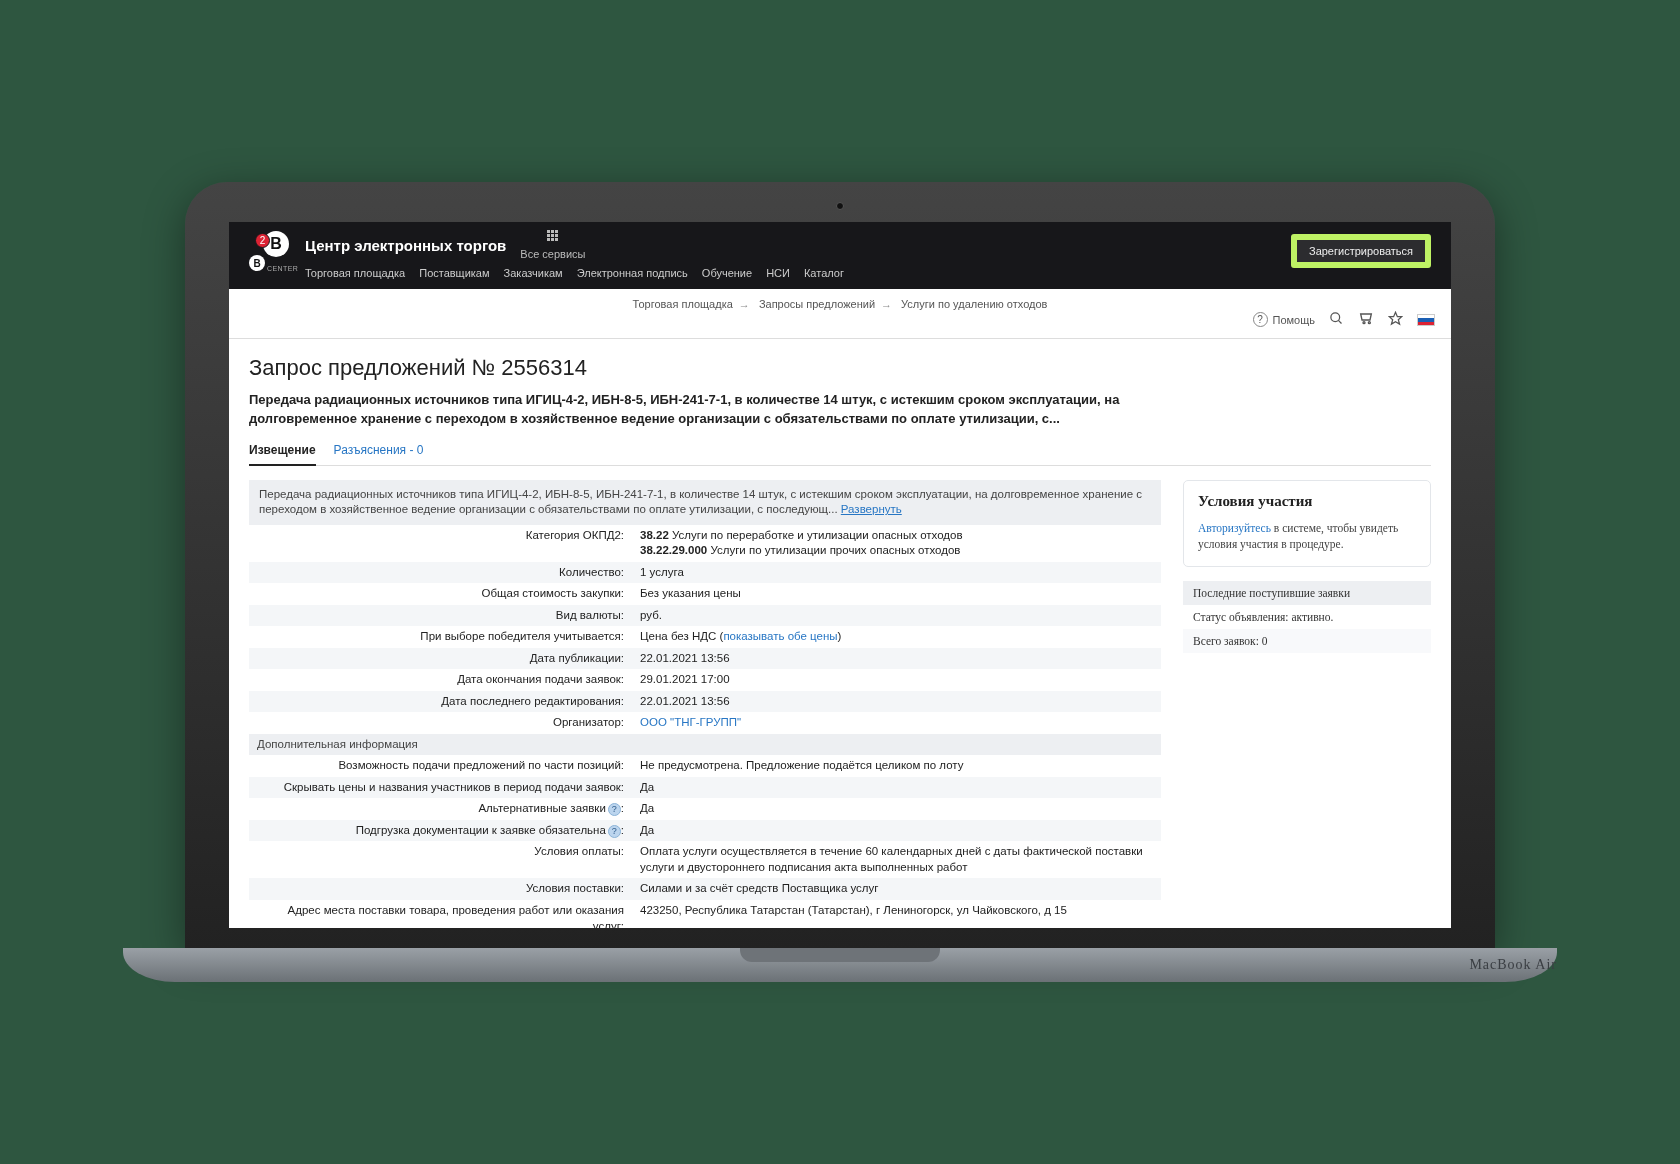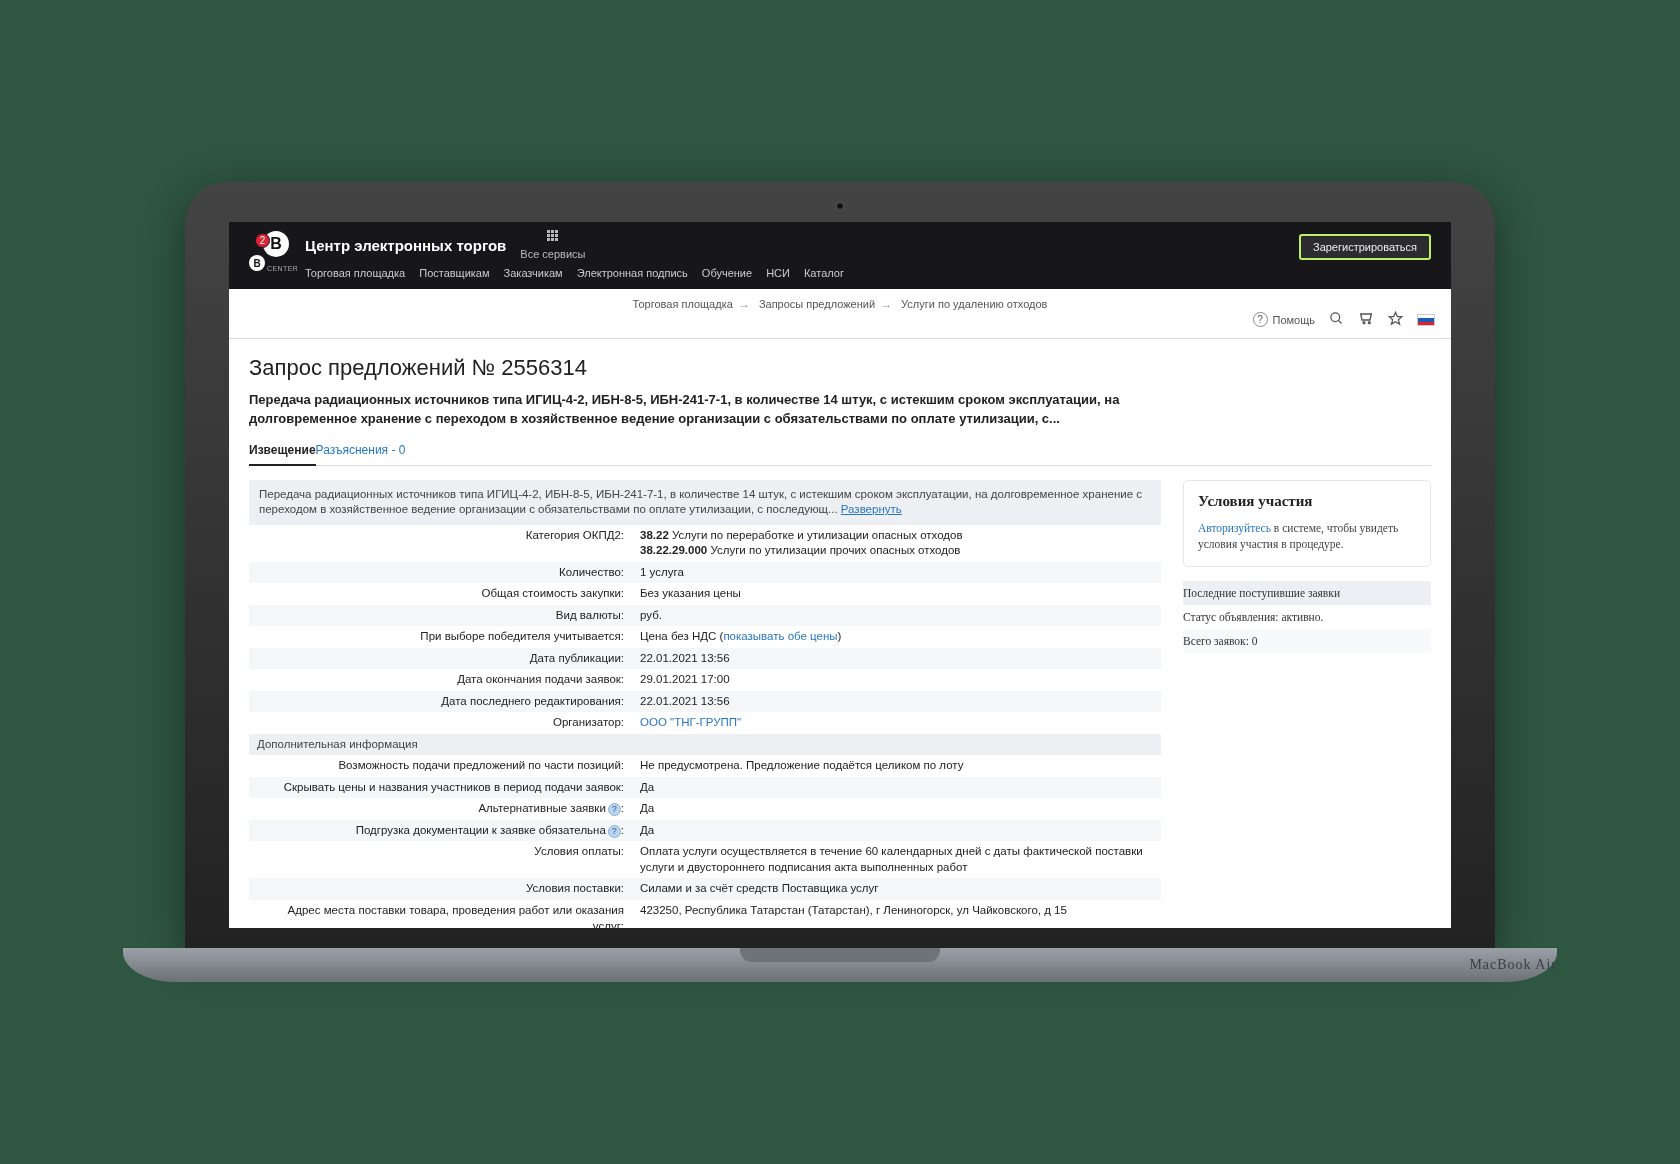--- a/index.html
+++ b/index.html
@@ -96,21 +96,21 @@
   .logo-text { position:absolute; bottom:-1px; left:18px; font-size:7px; color:#aaa; letter-spacing:0.4px; }
   .top-main { flex:1; }
   .site-title-row { display:flex; align-items:center; gap:14px; }
   .site-title { font-size:15px; font-weight:600; color:#fff; }
   .all-services { display:flex; align-items:center; gap:6px; font-size:11px; color:#bbb; cursor:pointer;flex-direction:column; }
   .grid-icon { width:12px; height:12px; display:grid; grid-template-columns:repeat(3,3px); grid-template-rows:repeat(3,3px); gap:1px; }
   .grid-icon span { background:#bbb; }
   .top-nav { display:flex; gap:14px; margin-top:7px; font-size:11px; }
   .top-nav span { color:#ccc; cursor:pointer; }
   .register-btn {
-    background:#2c2c2f; color:#eee; border:2px solid #bef264;
+    background:#2c2c2f; color:#eee; border:6px solid #bef264;
     padding:5px 12px; border-radius:3px; font-size:11px; cursor:pointer;
     align-self:flex-start; margin-top:4px;
   }
 
   
   .secbar {
     background:#fff;
     border-bottom:1px solid #ddd;
     padding:9px 16px;
     display:flex;
@@ -130,21 +130,21 @@
   
   .content {
     padding:16px 20px 0;
     flex:1;
     overflow:hidden;
     display:flex;
     flex-direction:column;
   }
   h1 { font-size:22px; font-weight:400; margin-bottom:10px; color:#222; }
   .subtitle { font-size:13px; font-weight:700; color:#222; line-height:1.45; max-width:980px; }
-  .tabs { margin-top:14px; display:flex; border-bottom:1px solid #ddd; font-size:12px; }
+  .tabs { margin-top:14px; display:flex; gap:18px; border-bottom:1px solid #ddd; font-size:12px; }
   .tab { padding:0 0 7px 0; cursor:pointer; color:#2776c4; }
   .tab.active { color:#222; font-weight:600; border-bottom:2px solid #222; margin-bottom:-1px; }
 
   .cols { display:flex; gap:22px; margin-top:14px; flex:1; overflow:hidden; }
   .main-col { flex:1; overflow:hidden; }
   .side-col { width:248px; flex-shrink:0;font-family:Liberation Serif, serif; }
 
   .desc-box {
     background:#edeff2;
     padding:7px 10px;
@@ -184,21 +184,21 @@
   
   .side-card {
     border:1px solid #e3e6ea;
     border-radius:5px;
     padding:12px 14px 14px;
     margin-bottom:14px;
   }
   .side-card h3 { font-size:15px; font-weight:700; color:#222; margin-bottom:10px; }
   .side-card p { font-size:11.5px; color:#444; line-height:1.4; }
   .side-list { font-size:11.5px; }
-  .side-row { padding:6px 0; }
+  .side-row { padding:6px 10px; }
   .side-row.hd { background:#edeff2; }
   .side-row.alt { background:#f8f9fb; }
 </style>
 </head>
 <body>
 
 <div class="viewport">
   <div class="laptop">
     <div class="screen-frame">
       <div class="camera"></div>

